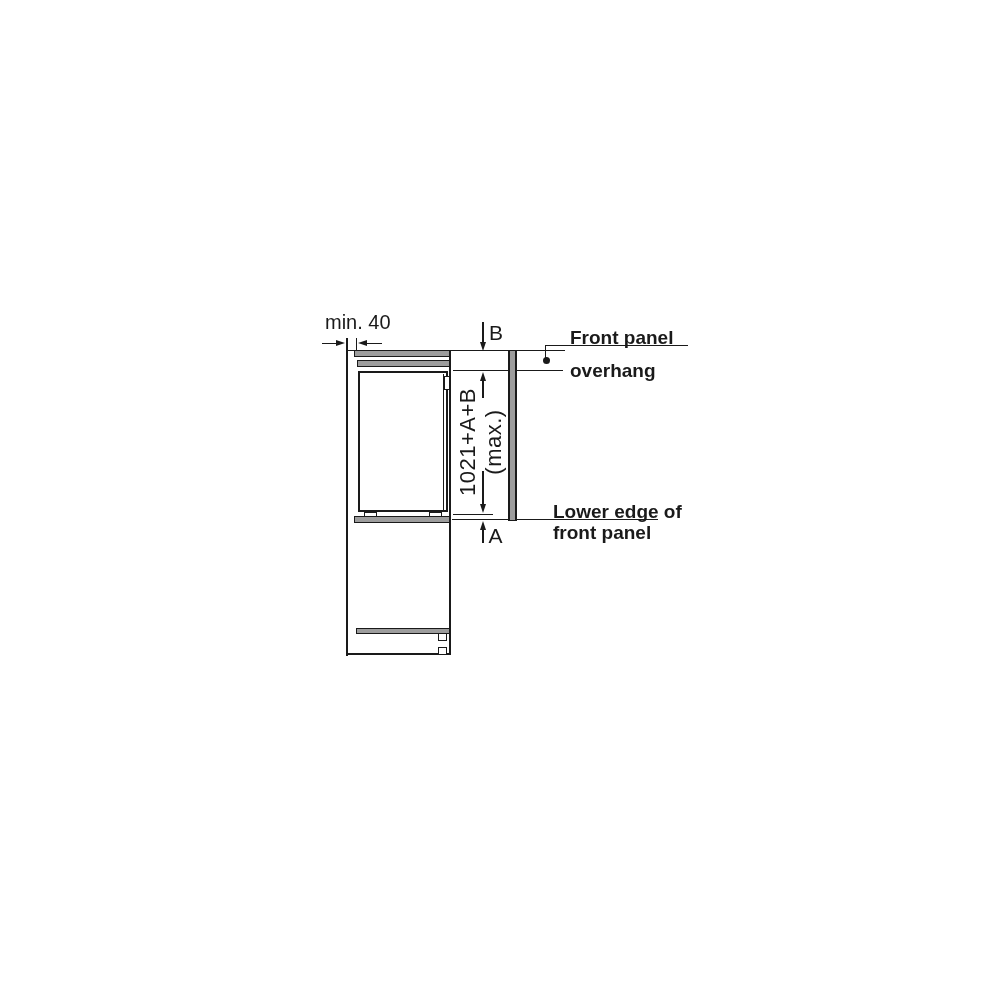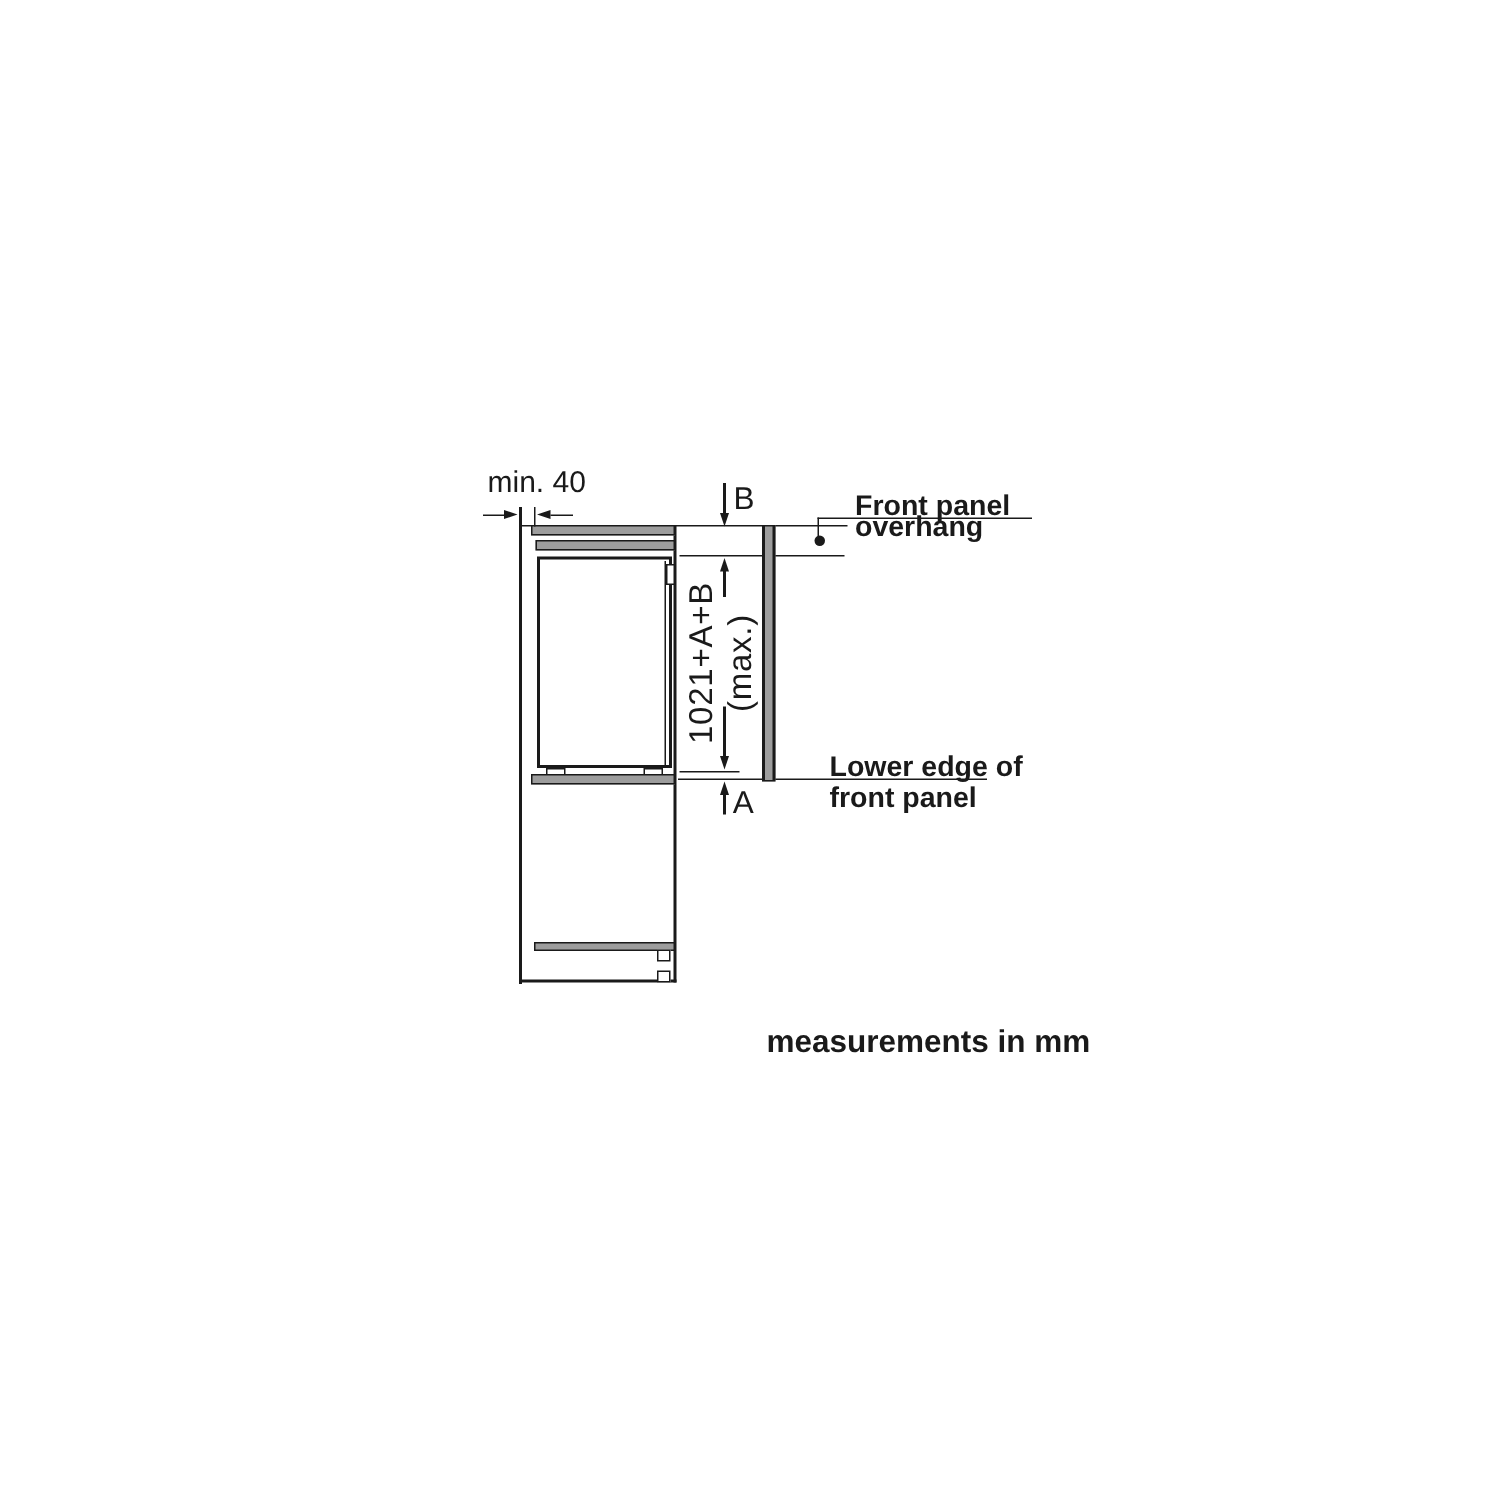--- a/index.html
+++ b/index.html
@@ -86,20 +86,19 @@
   </div>
 
   <div class="ah ah-up" style="left:479.5px;top:520.5px;"></div>
   <div class="vline" style="left:482.3px;top:529px;height:14px;"></div>
   <div class="dimtext" style="left:488.5px;top:524px;">A</div>
 
   <div class="hline" style="left:545px;top:345px;width:143px;"></div>
   <div class="vline" style="left:545px;top:345px;height:13px;"></div>
   <div class="dot" style="left:542.5px;top:357px;"></div>
   <div class="label" style="left:570px;top:326.5px;">Front panel</div>
-  <div class="label" style="left:570px;top:341px;text-align:center;">overhang</div>
+  <div class="label" style="left:570px;top:360px;text-align:center;">overhang</div>
 
   <div class="label" style="left:553px;top:501px;text-align:right;">Lower edge of</div>
   <div class="label" style="left:553px;top:521.5px;">front panel</div>
 
-  <div class="label" style="left:511px;top:683px;font-size:21px;">measurements in mm</div>
 
 </div>
 
 </body></html>

